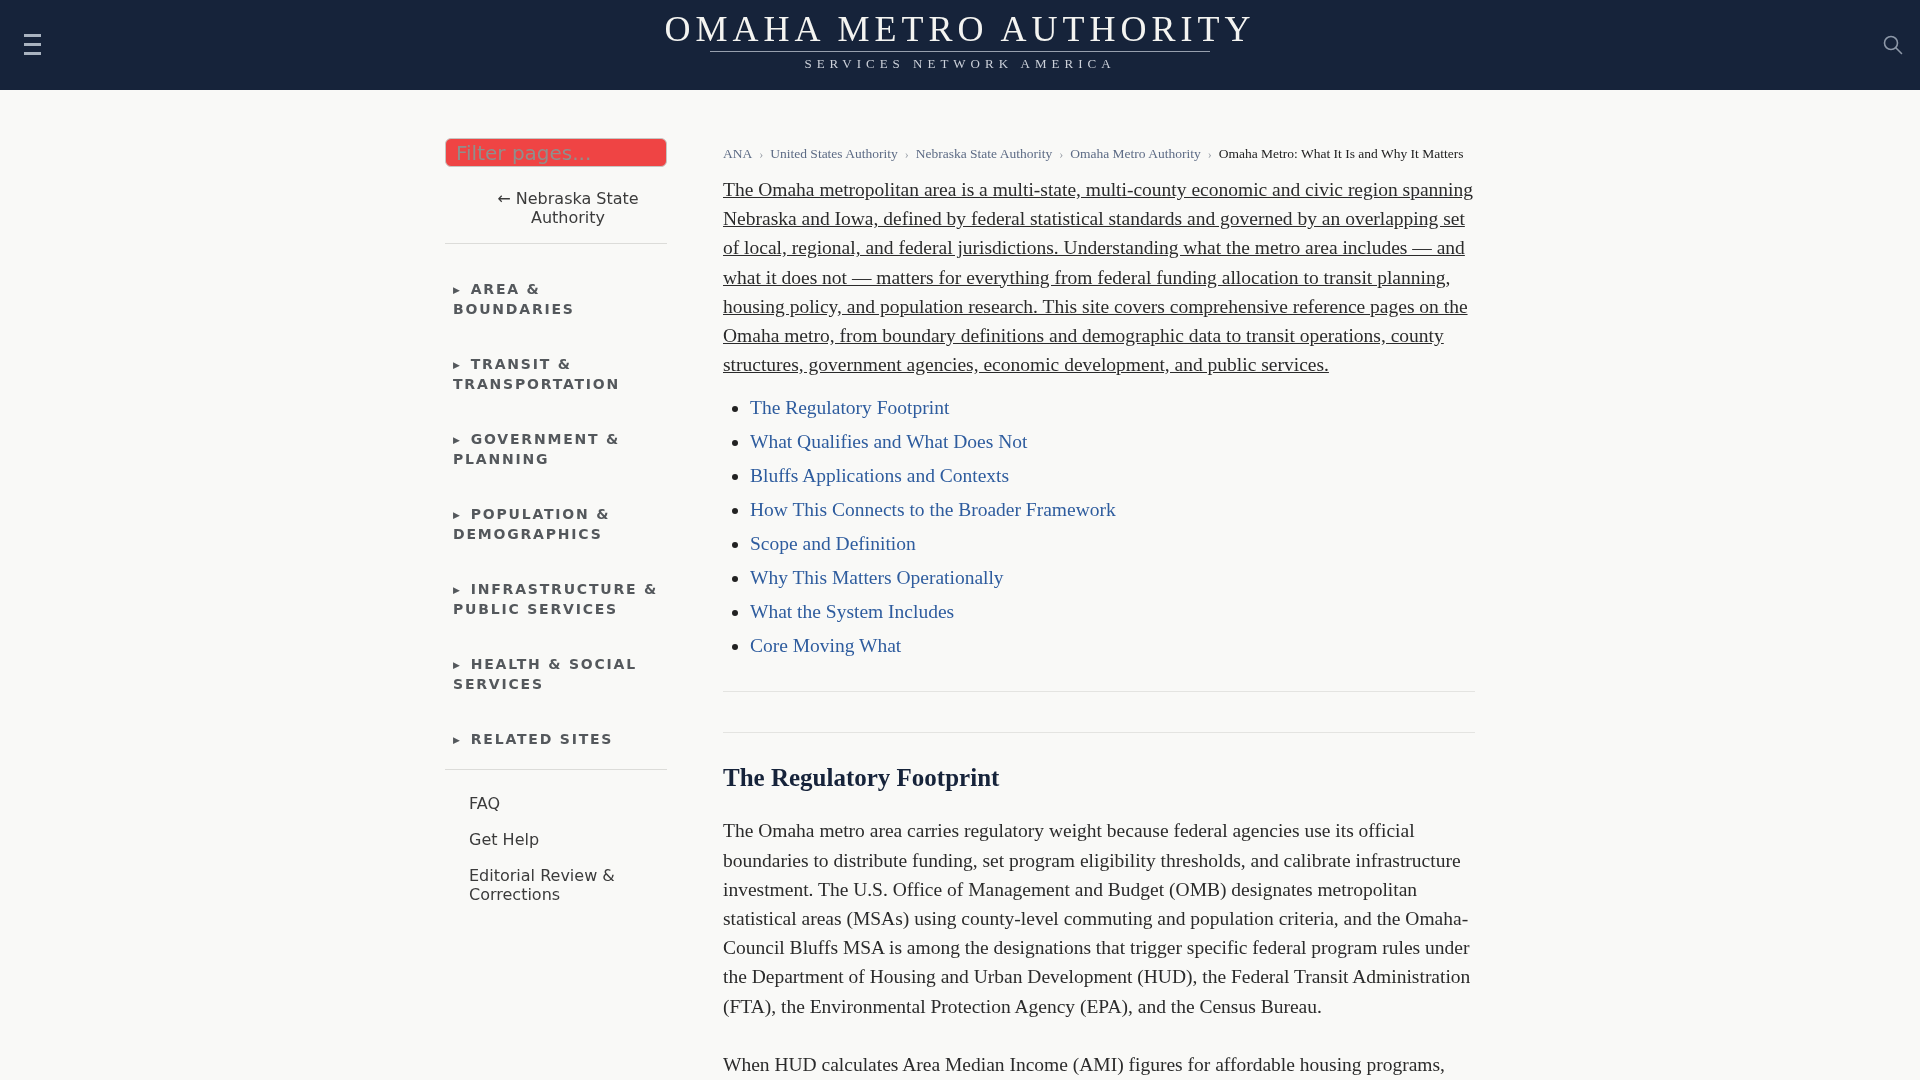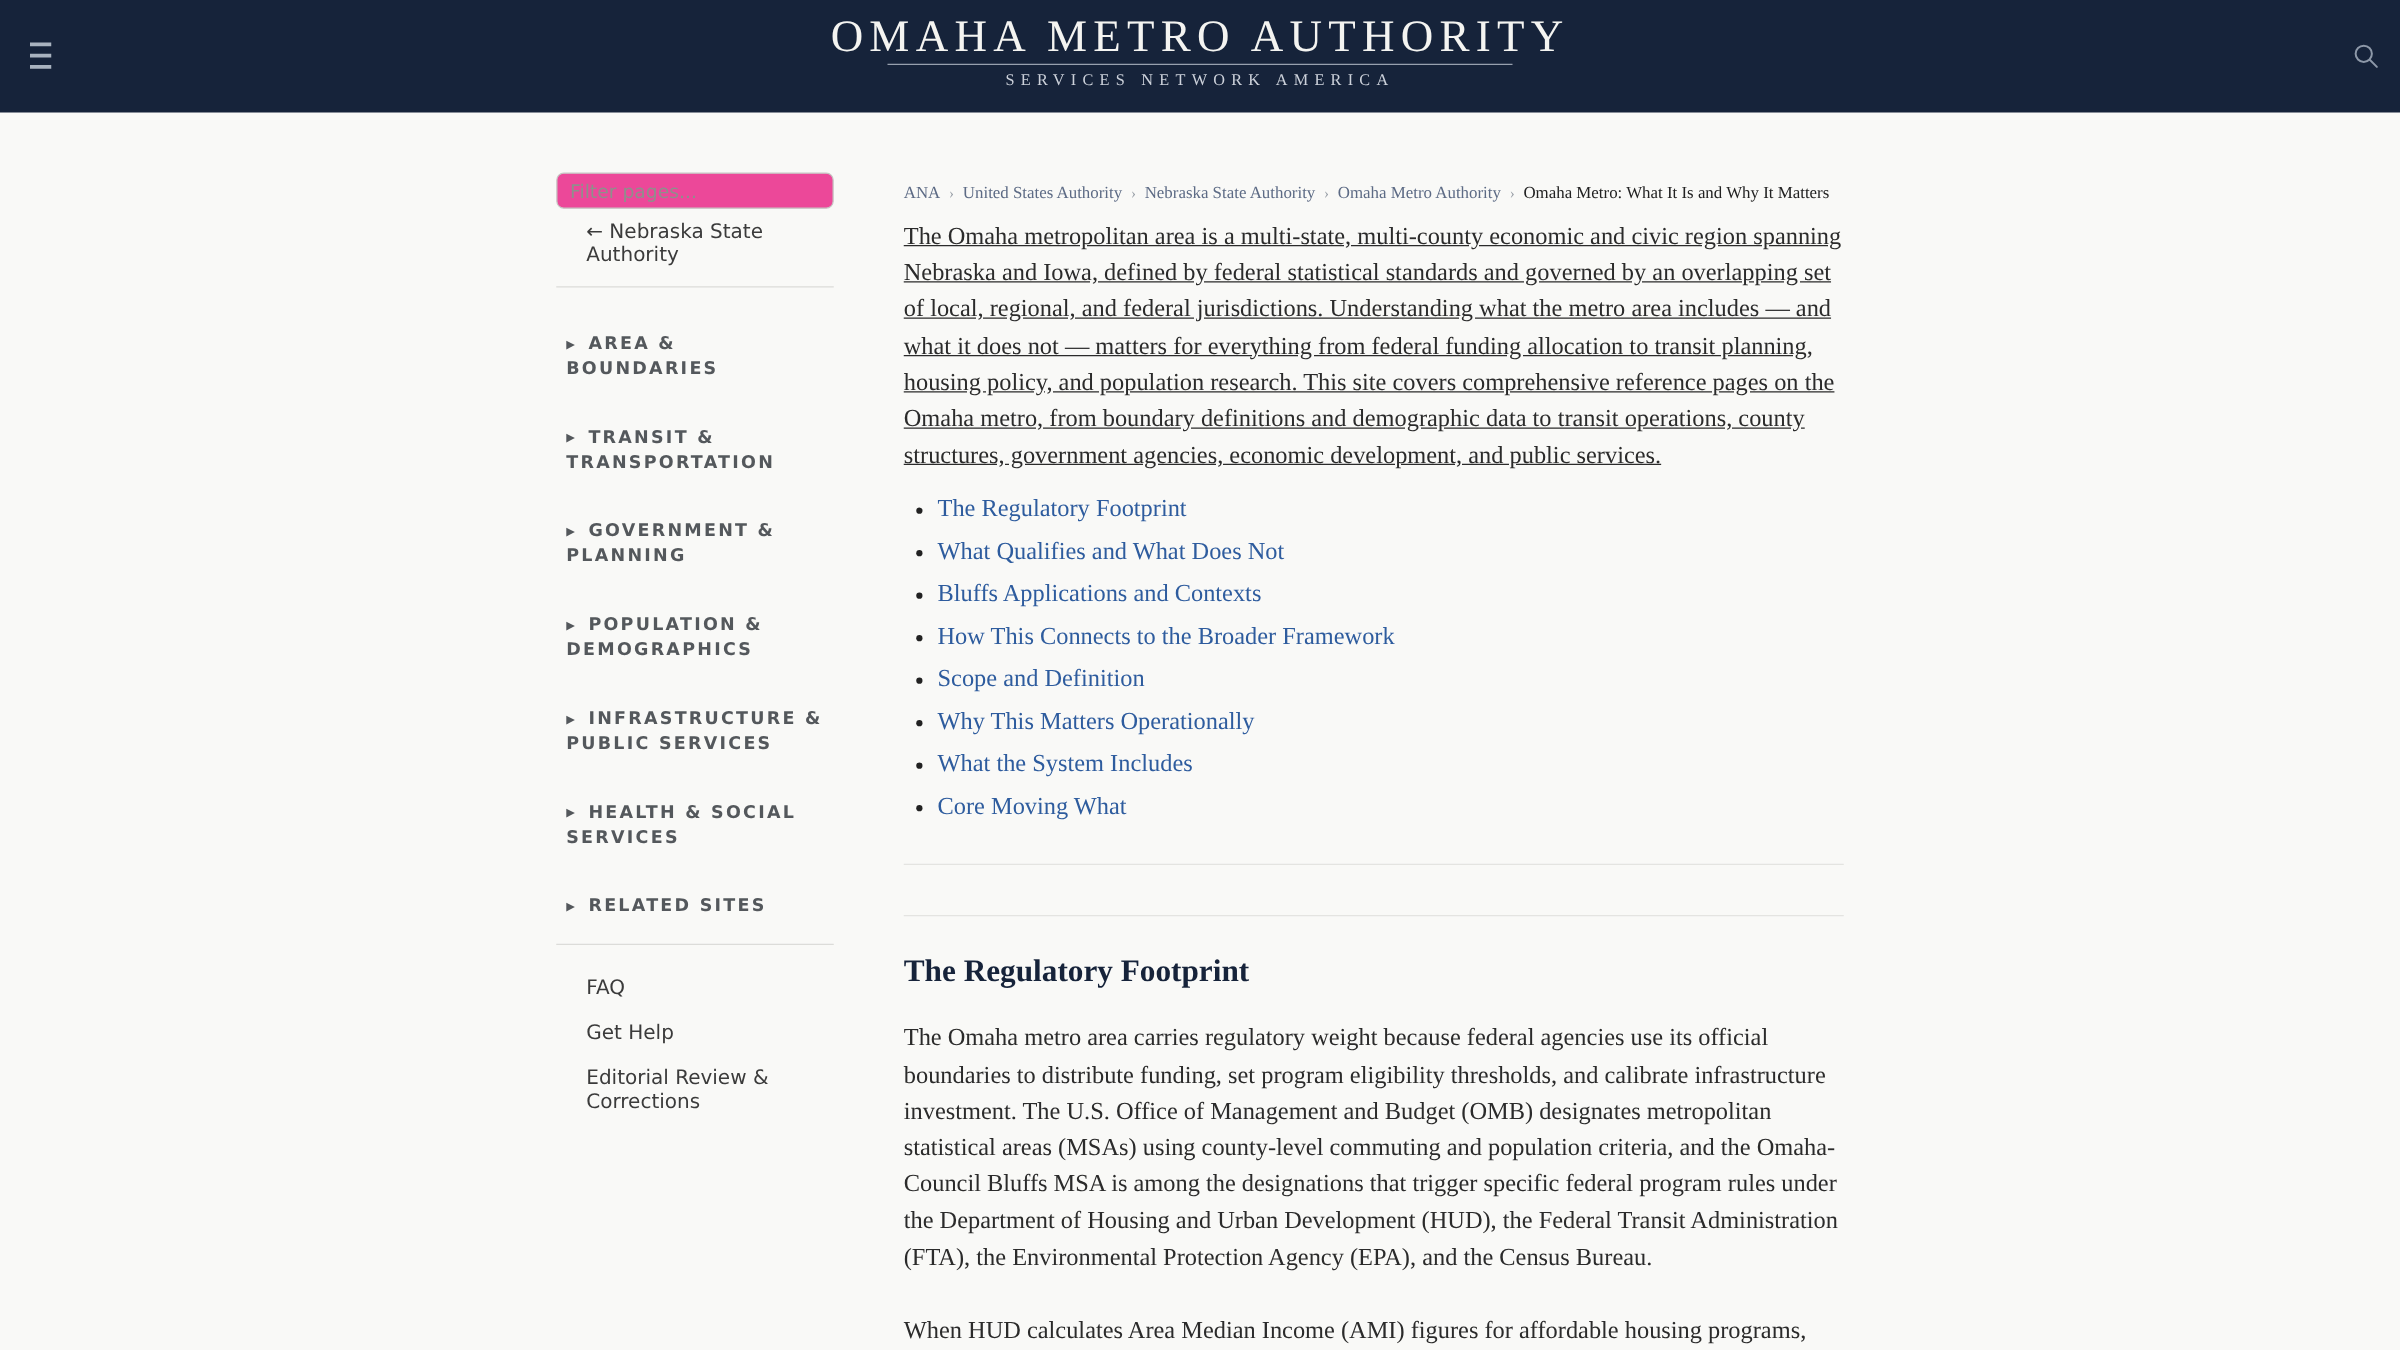--- a/index.html
+++ b/index.html
@@ -66,35 +66,36 @@
     flex-shrink: 0;
     margin-right: 56px;
     padding-top: 48px;
     font-family: "DejaVu Sans", "Liberation Sans", sans-serif;
   }
   .filter-input {
     width: 100%;
     height: 29px;
     border: 1px solid #c6c6c3;
     border-radius: 6px;
-    background: #ec4899;
+    background: #ef4444;
     font-family: "DejaVu Sans", "Liberation Sans", sans-serif;
-    font-size: 15px;
+    font-size: 20px;
     color: #333;
     padding: 0 10px;
     outline: none;
   }
   .filter-input::placeholder { color: #8f8f8c; }
   .back-link {
     display: block;
-    margin: 8px 0 0 24px;
+    margin: 22px 0 0 24px;
     font-size: 16px;
     color: #3b3b3b;
     text-decoration: none;
     cursor: pointer;
+    text-align: center;
   }
   .side-divider {
     border: none;
     border-top: 1px solid #dcdcd9;
     margin: 16px 0 14px 0;
   }
   .side-section {
     font-size: 14px;
     font-weight: bold;
     letter-spacing: 1.8px;

